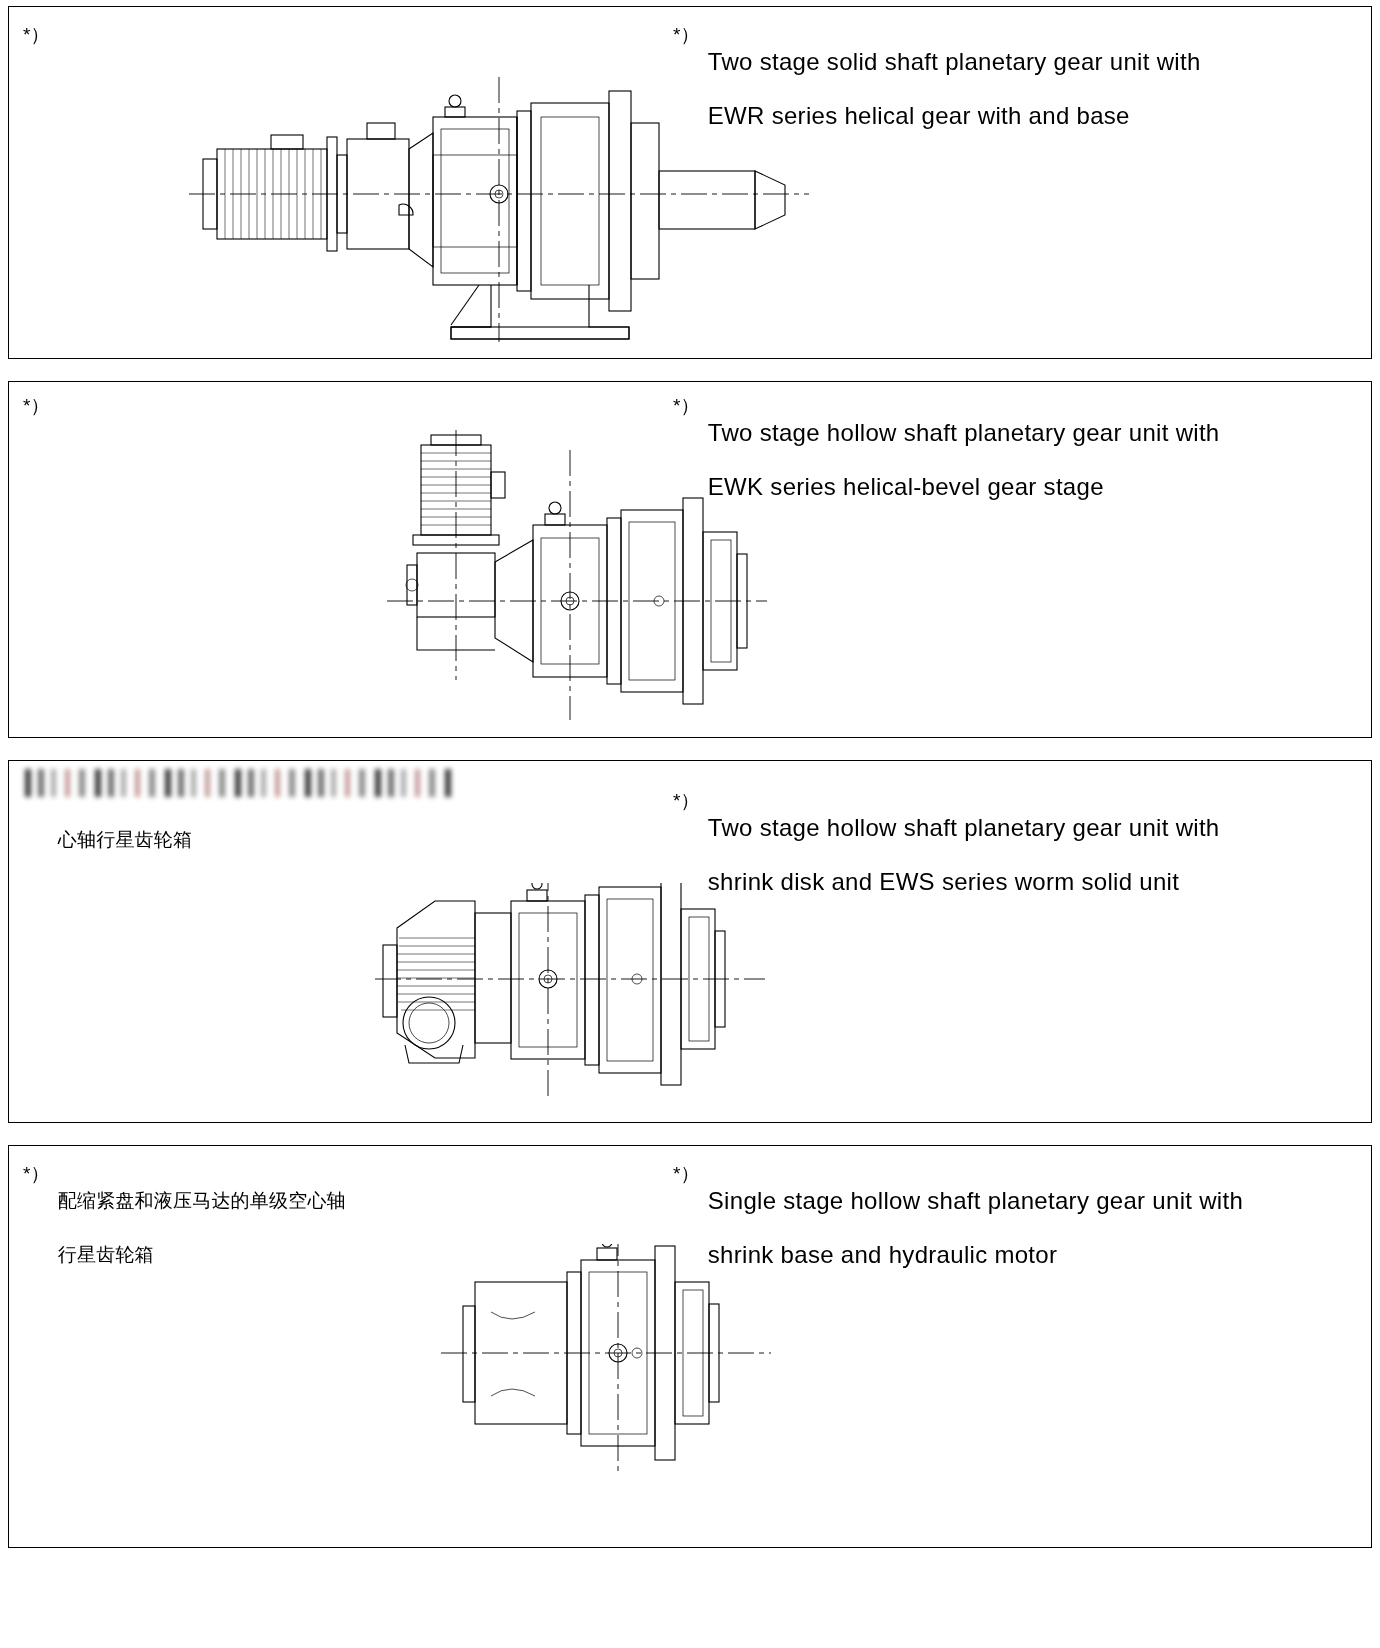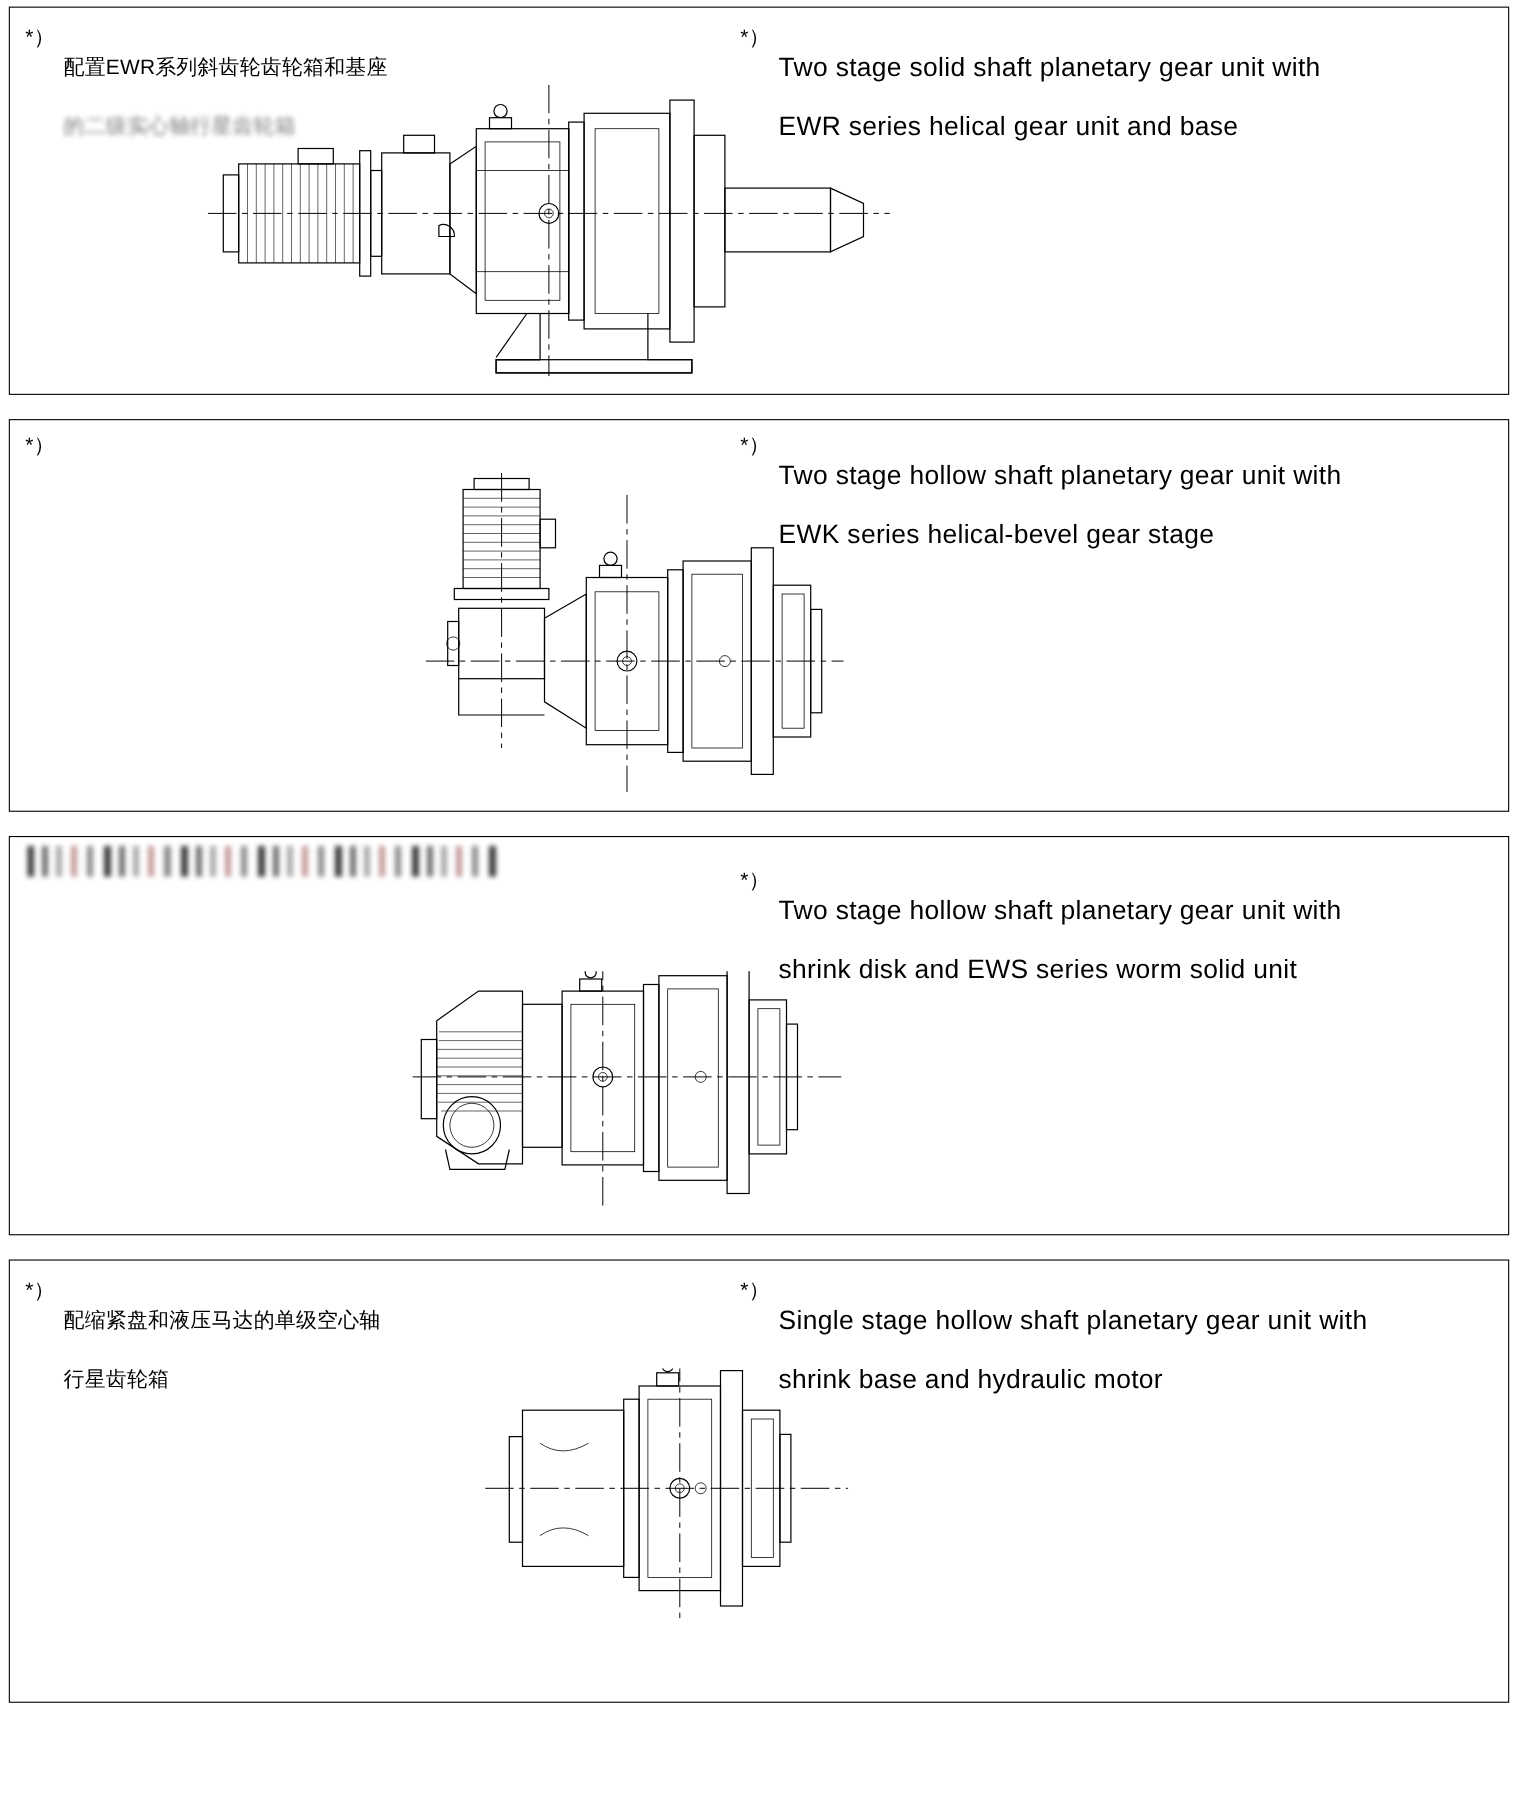--- a/index.html
+++ b/index.html
@@ -101,31 +101,27 @@
 </style>
 </head>
 <body>
 
 <div class="page">
 
   <div class="panel panel-1">
 
     <div class="caption cn cap-y1">
       <span class="star">*）</span>
-      <span class="txt">
-        <span>配置EWR系列斜齿轮齿轮箱和基座</span><br>
-        <span class="blurred">的二级实心轴行星齿轮箱</span>
-      </span>
     </div>
 
     <div class="caption en cap-y1">
       <span class="star">*）</span>
       <span class="txt">
         <span>Two stage solid shaft planetary gear unit with</span><br>
-        <span>EWR series helical gear unit and base</span>
+        <span>EWR series helical gear with and base</span>
       </span>
     </div>
 
     <div class="drawing" style="left:180px; top:70px;">
       <svg width="620" height="265" viewBox="0 0 620 265">
 
         <rect class="ln" x="28" y="72" width="110" height="90"></rect>
         <rect class="ln" x="14" y="82" width="14" height="70"></rect>
         <rect class="ln" x="82" y="58" width="32" height="14"></rect>
 
@@ -254,20 +250,26 @@
         <circle class="ln" cx="183" cy="171" r="9"></circle>
         <circle class="ln-t" cx="183" cy="171" r="4"></circle>
       </svg>
     </div>
   </div>
 
   <div class="panel panel-3">
 
     <div class="colorbar"></div>
 
+    <div class="caption cn" style="top:38px;">
+      <span class="star" style="visibility:hidden;">*）</span>
+      <span class="txt">
+        <span>心轴行星齿轮箱</span>
+      </span>
+    </div>
 
     <div class="caption en" style="top:26px;">
       <span class="star">*）</span>
       <span class="txt">
         <span>Two stage hollow shaft planetary gear unit with</span><br>
         <span>shrink disk and EWS series worm solid unit</span>
       </span>
     </div>
 
     <div class="drawing" style="left:366px; top:122px;">

